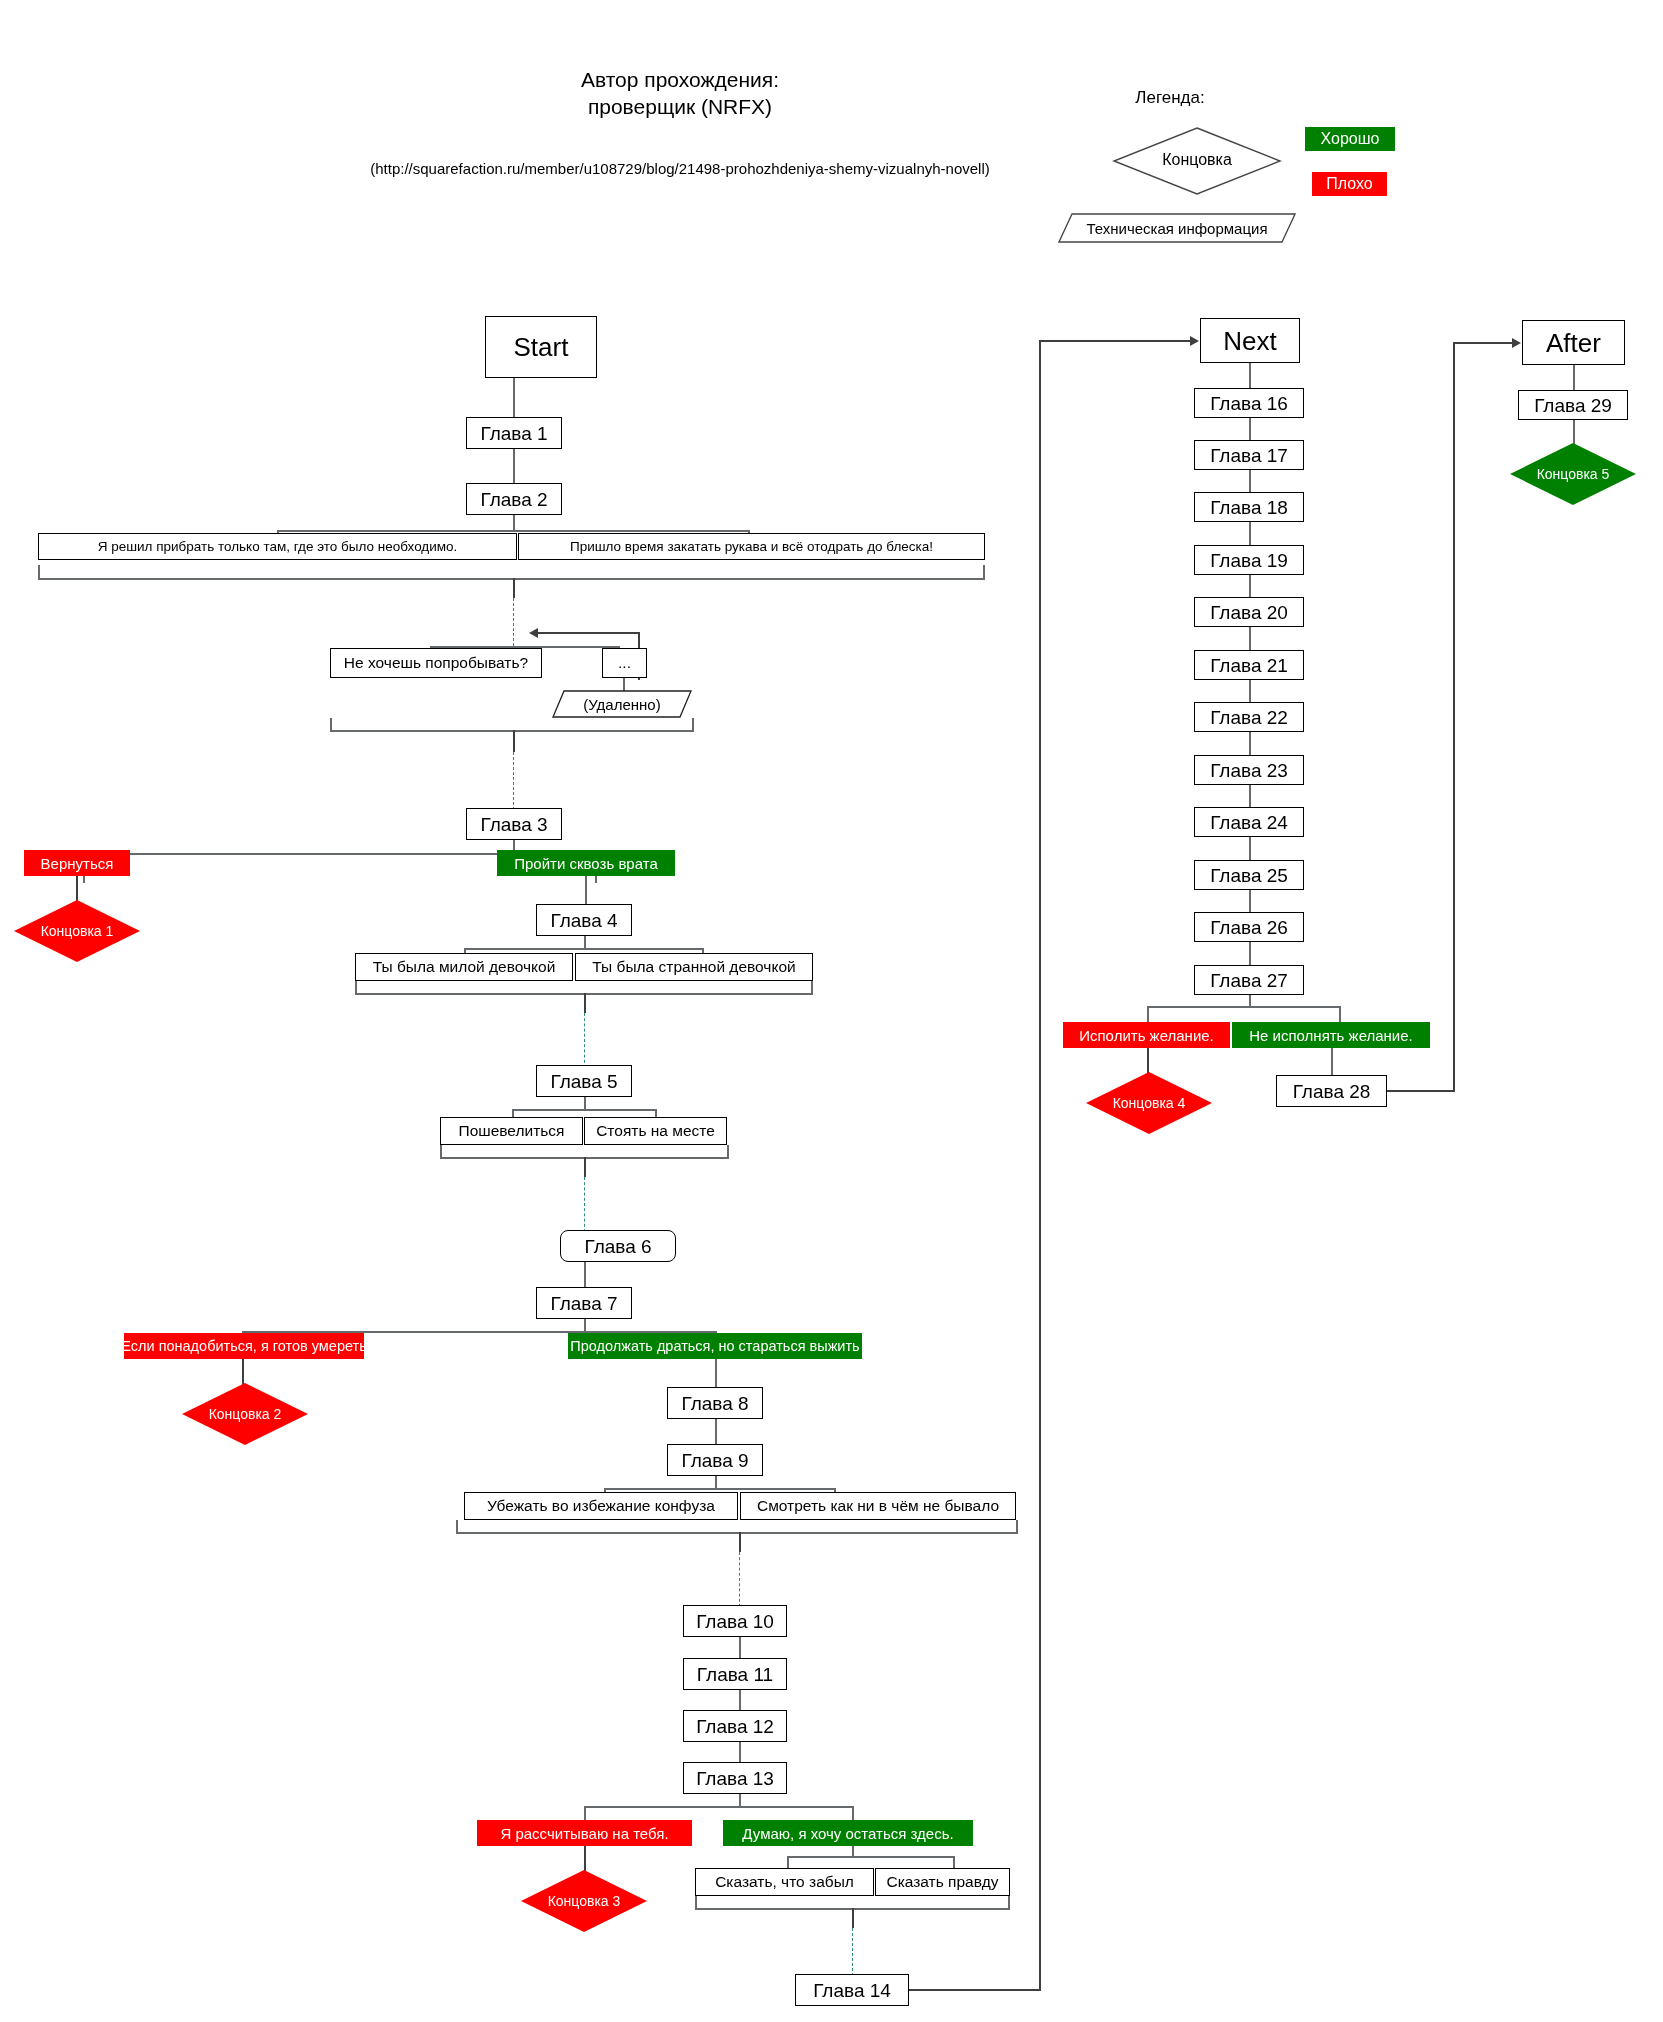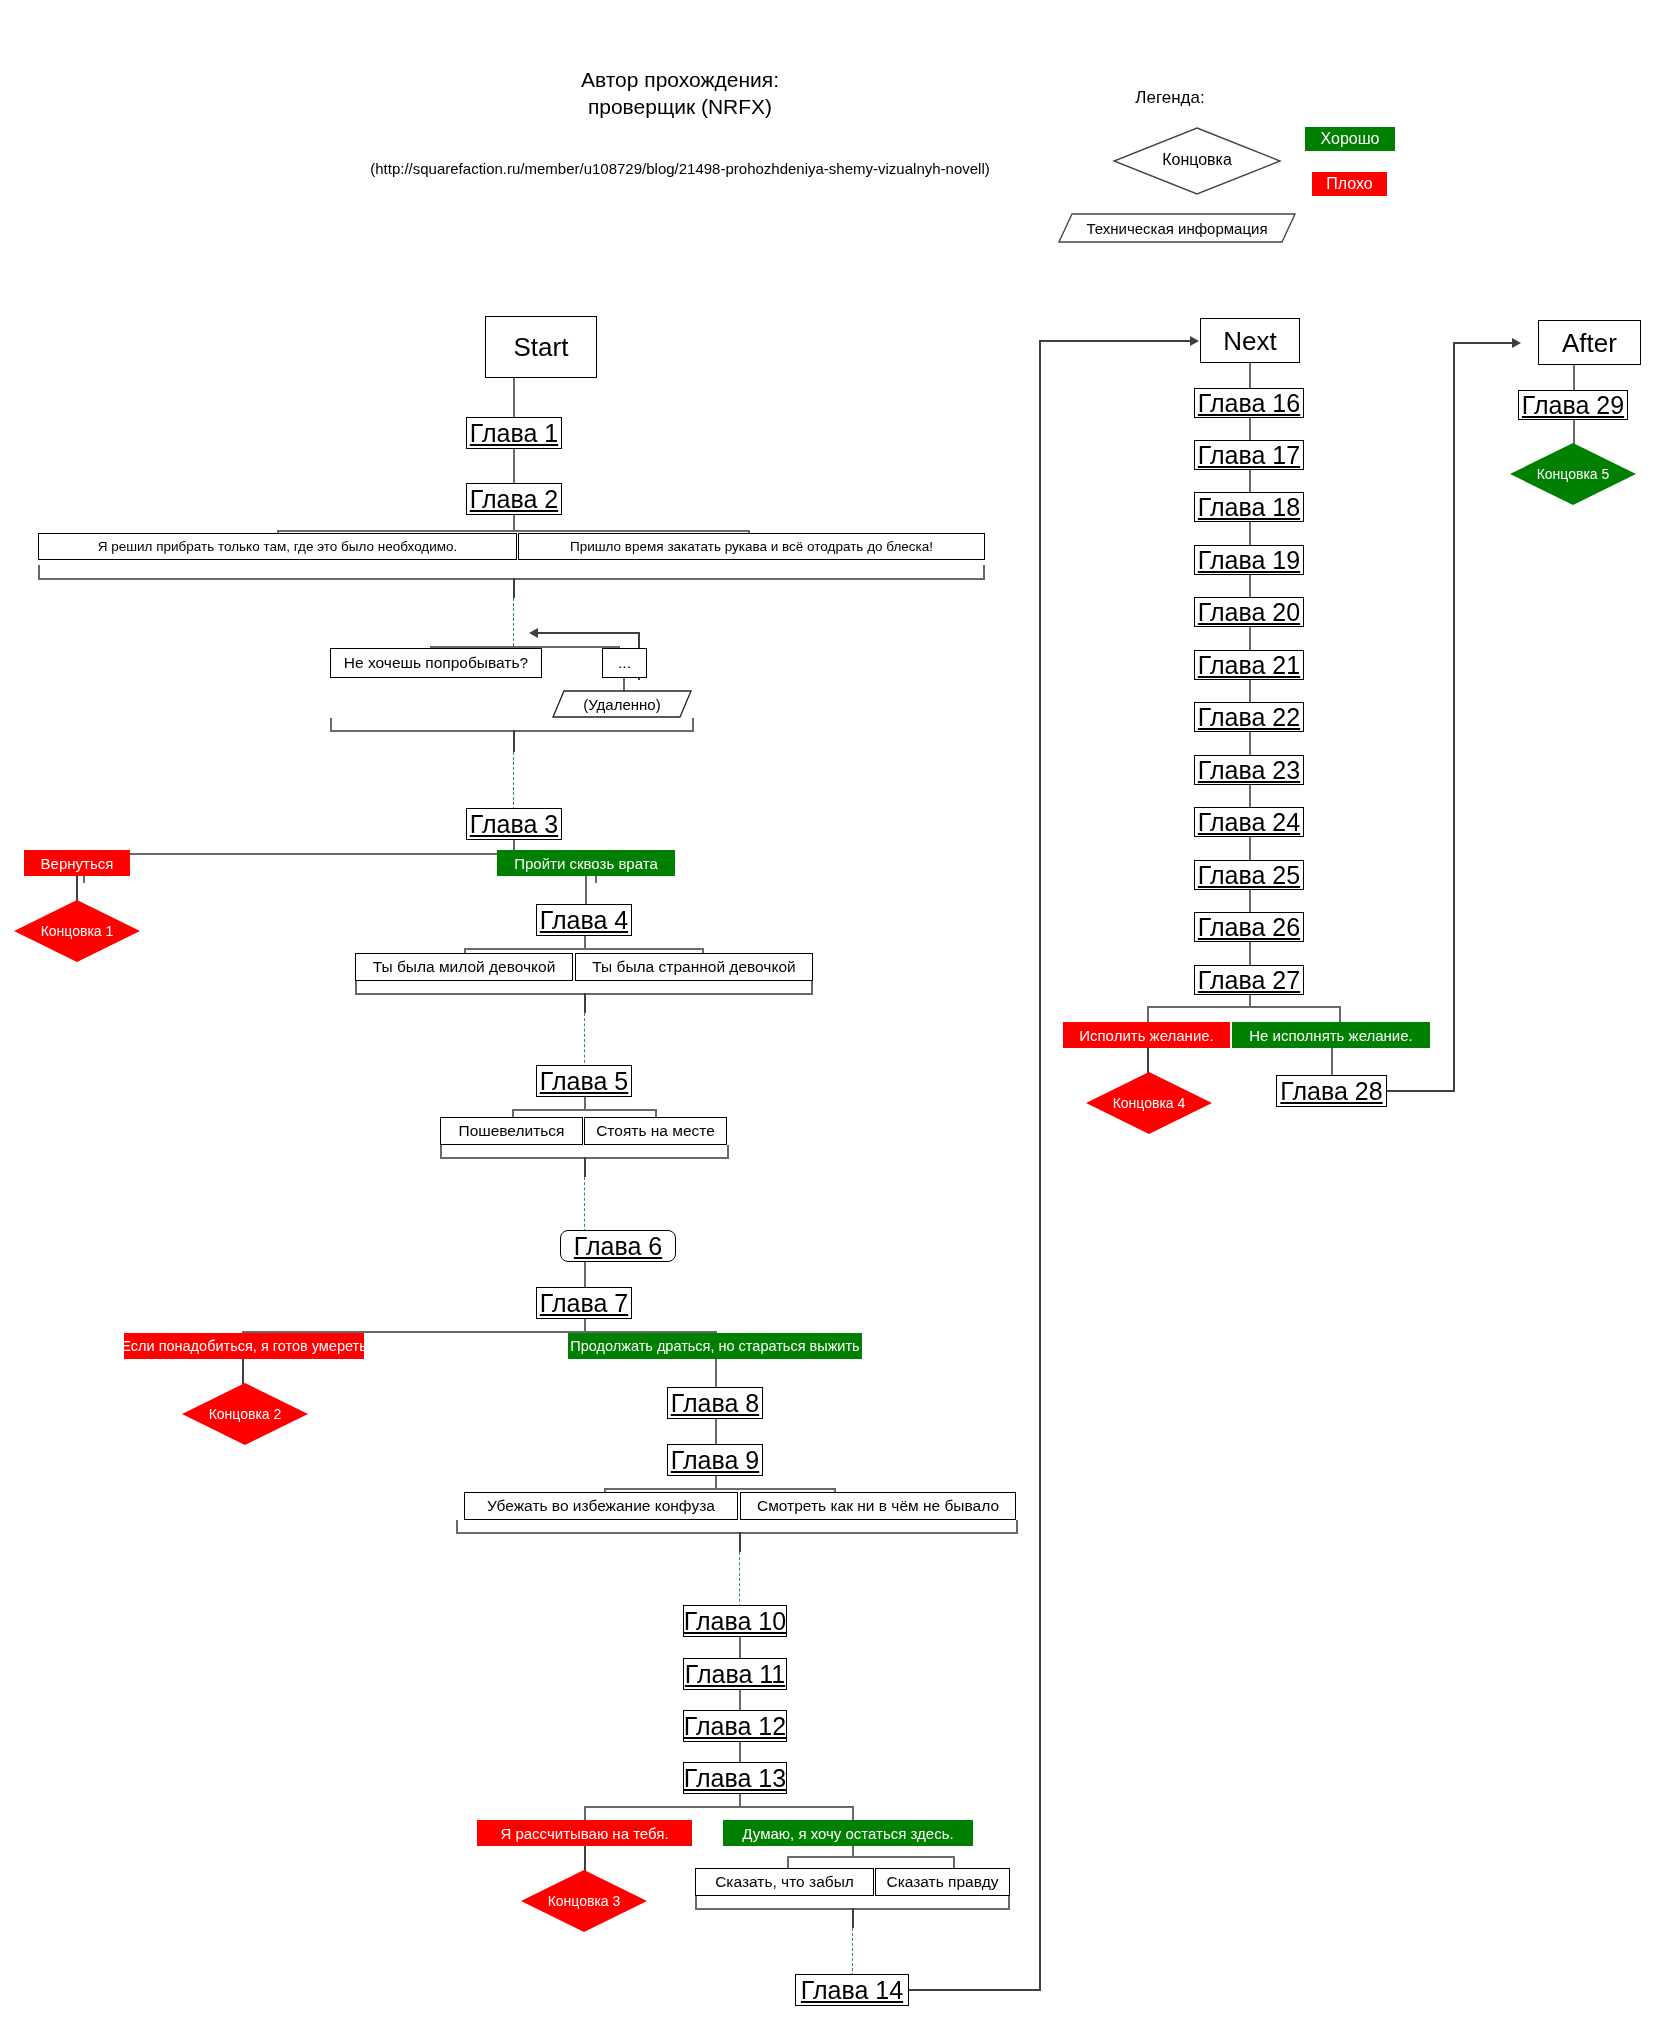--- a/index.html
+++ b/index.html
@@ -41,21 +41,21 @@
     z-index: 6;
   }
   .plaintext {
     position: absolute;
     color: #000;
     white-space: pre;
     text-align: center;
     z-index: 6;
   }
   .big { font-size: 26px; }
-  .chap { font-size: 25px; text-decoration: underline; }
+  .chap { font-size: 19px; }
   .opt  { font-size: 15.5px; }
   .small { font-size: 13.5px; }
 
   .good { background: #008000; color: #ffffff; border: 1.2px solid #008000; }
   .bad  { background: #ff0000; color: #ffffff; border: 1.2px solid #ff0000; }
 
   
   .diamond {
     position: absolute;
     display: flex;
@@ -440,21 +440,21 @@
   <div class="ln" style="left:1331px; top:1048px; width:1.6px; height:31px;"></div>
   <div class="node chap" style="left:1276px; top:1075px; width:111px; height:32px;">
     <span>Глава 28</span>
   </div>
 
   <div class="ln dark" style="left:1387px; top:1090px; width:68px; height:1.6px;"></div>
   <div class="ln dark" style="left:1453px; top:342px; width:1.6px; height:750px;"></div>
   <div class="ln dark" style="left:1453px; top:342px; width:61px; height:1.6px;"></div>
   <div class="arrow right" style="left:1512px; top:338px;"></div>
 
-  <div class="node big" style="left:1522px; top:320px; width:103px; height:45px; border-width:1.6px;margin-left:16px;">
+  <div class="node big" style="left:1522px; top:320px; width:103px; height:45px; border-width:1.6px;">
     <span>After</span>
   </div>
   <div class="ln" style="left:1573px; top:365px; width:1.6px; height:27px;"></div>
   <div class="node chap" style="left:1518px; top:390px; width:110px; height:30px;">
     <span>Глава 29</span>
   </div>
   <div class="ln" style="left:1573px; top:420px; width:1.6px; height:24px;"></div>
   <div class="diamond" style="left:1510px; top:443px; width:126px; height:62px;">
     <div class="dshape" style="background:#008000;"></div>
     <div class="dlabel">Концовка 5</div>

